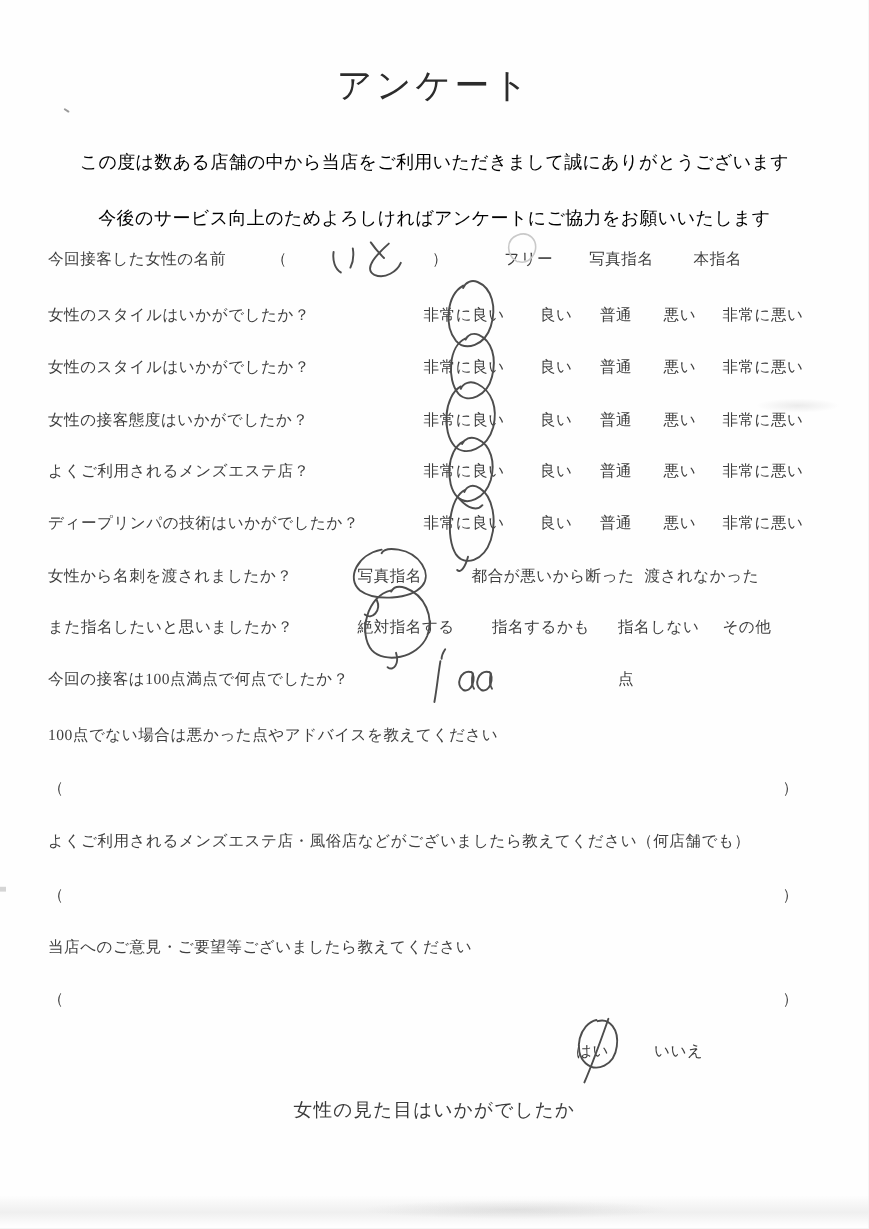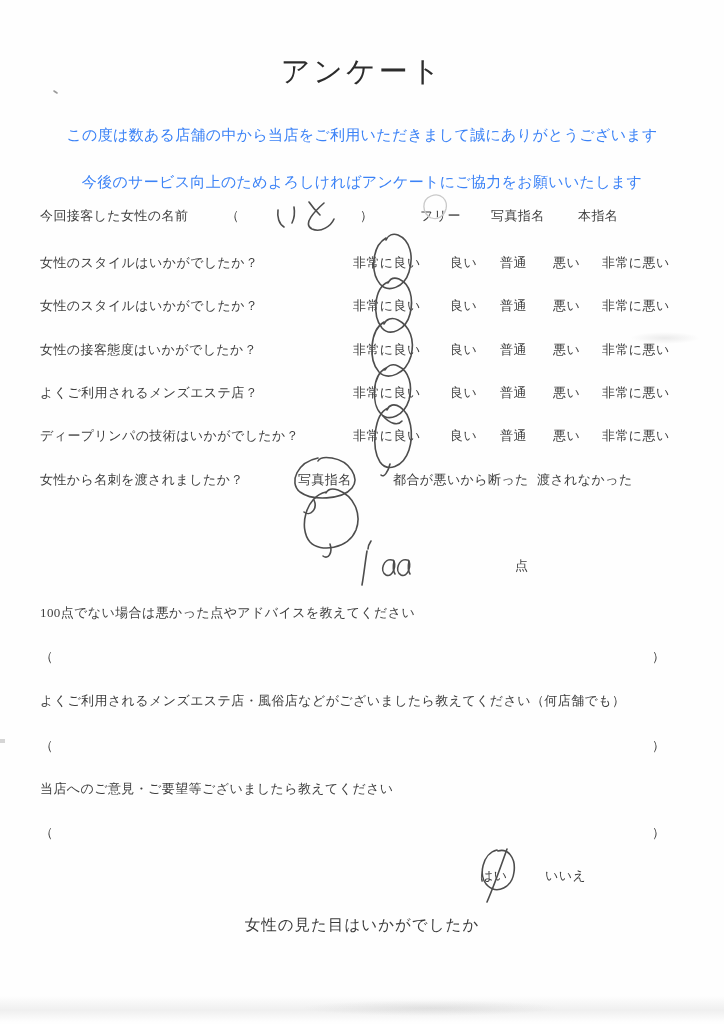--- a/index.html
+++ b/index.html
@@ -5,21 +5,21 @@
   html,body{margin:0;padding:0;background:#e8e8e8;}
   .page{
     position:relative;width:724px;height:1024px;background:#fefefe;
     font-family:"Liberation Serif","DejaVu Serif",serif;color:#3e3e3e;
     overflow:hidden;
   }
   .title{
     position:absolute;top:52px;left:0;width:100%;text-align:center;
     font-size:29px;font-weight:500;color:#2c2c2c;letter-spacing:3px;margin:0;
   }
-  .intro{position:absolute;left:0;width:100%;text-align:center;font-size:15px;margin:0;color:#3b82f6;letter-spacing:.3px;}
+  .intro{position:absolute;left:0;width:100%;text-align:center;font-size:15px;margin:0;color:#000000;letter-spacing:.3px;}
   .intro.l1{top:126px;}
   .intro.l2{top:173px;}
   .row{position:absolute;left:0;width:724px;height:22px;font-size:13px;}
   .row span{position:absolute;top:0;white-space:nowrap;letter-spacing:.4px;}
   .footer{position:absolute;top:915px;left:0;width:100%;text-align:center;font-size:15.5px;margin:0;color:#3a3a3a;letter-spacing:1px;}
   .hw-hidden{opacity:0;}
   svg.overlay{position:absolute;top:0;left:0;pointer-events:none;}
   .ink{fill:none;stroke:#4d4d4d;stroke-width:1.6;stroke-linecap:round;stroke-linejoin:round;}
   .ink-light{fill:none;stroke:#c9c9c9;stroke-width:1.3;stroke-linecap:round;}
   .smudge{position:absolute;background:radial-gradient(ellipse at center, rgba(150,150,150,.18), rgba(150,150,150,0) 70%);}
@@ -88,22 +88,30 @@
     <span style="left:602px">非常に悪い</span>
   </div>
 
   <div class="row" style="top:471px">
     <span style="left:40px">女性から名刺を渡されましたか？</span>
     <span style="left:298px">写真指名</span>
     <span style="left:393px">都合が悪いから断った</span>
     <span style="left:537px">渡されなかった</span>
   </div>
 
+  <div class="row" style="top:514px">
+    <span style="left:40px">また指名したいと思いましたか？</span>
+    <span style="left:298px">絶対指名する</span>
+    <span style="left:410px">指名するかも</span>
+    <span style="left:515px">指名しない</span>
+    <span style="left:602px">その他</span>
+  </div>
 
   <div class="row" style="top:557px">
+    <span style="left:40px">今回の接客は100点満点で何点でしたか？</span>
     <span style="left:368px" class="hw-hidden">100</span>
     <span style="left:515px">点</span>
   </div>
 
   <div class="row" style="top:604px">
     <span style="left:40px">100点でない場合は悪かった点やアドバイスを教えてください</span>
   </div>
   <div class="row" style="top:648px">
     <span style="left:40px">（</span>
     <span style="left:652px">）</span>

